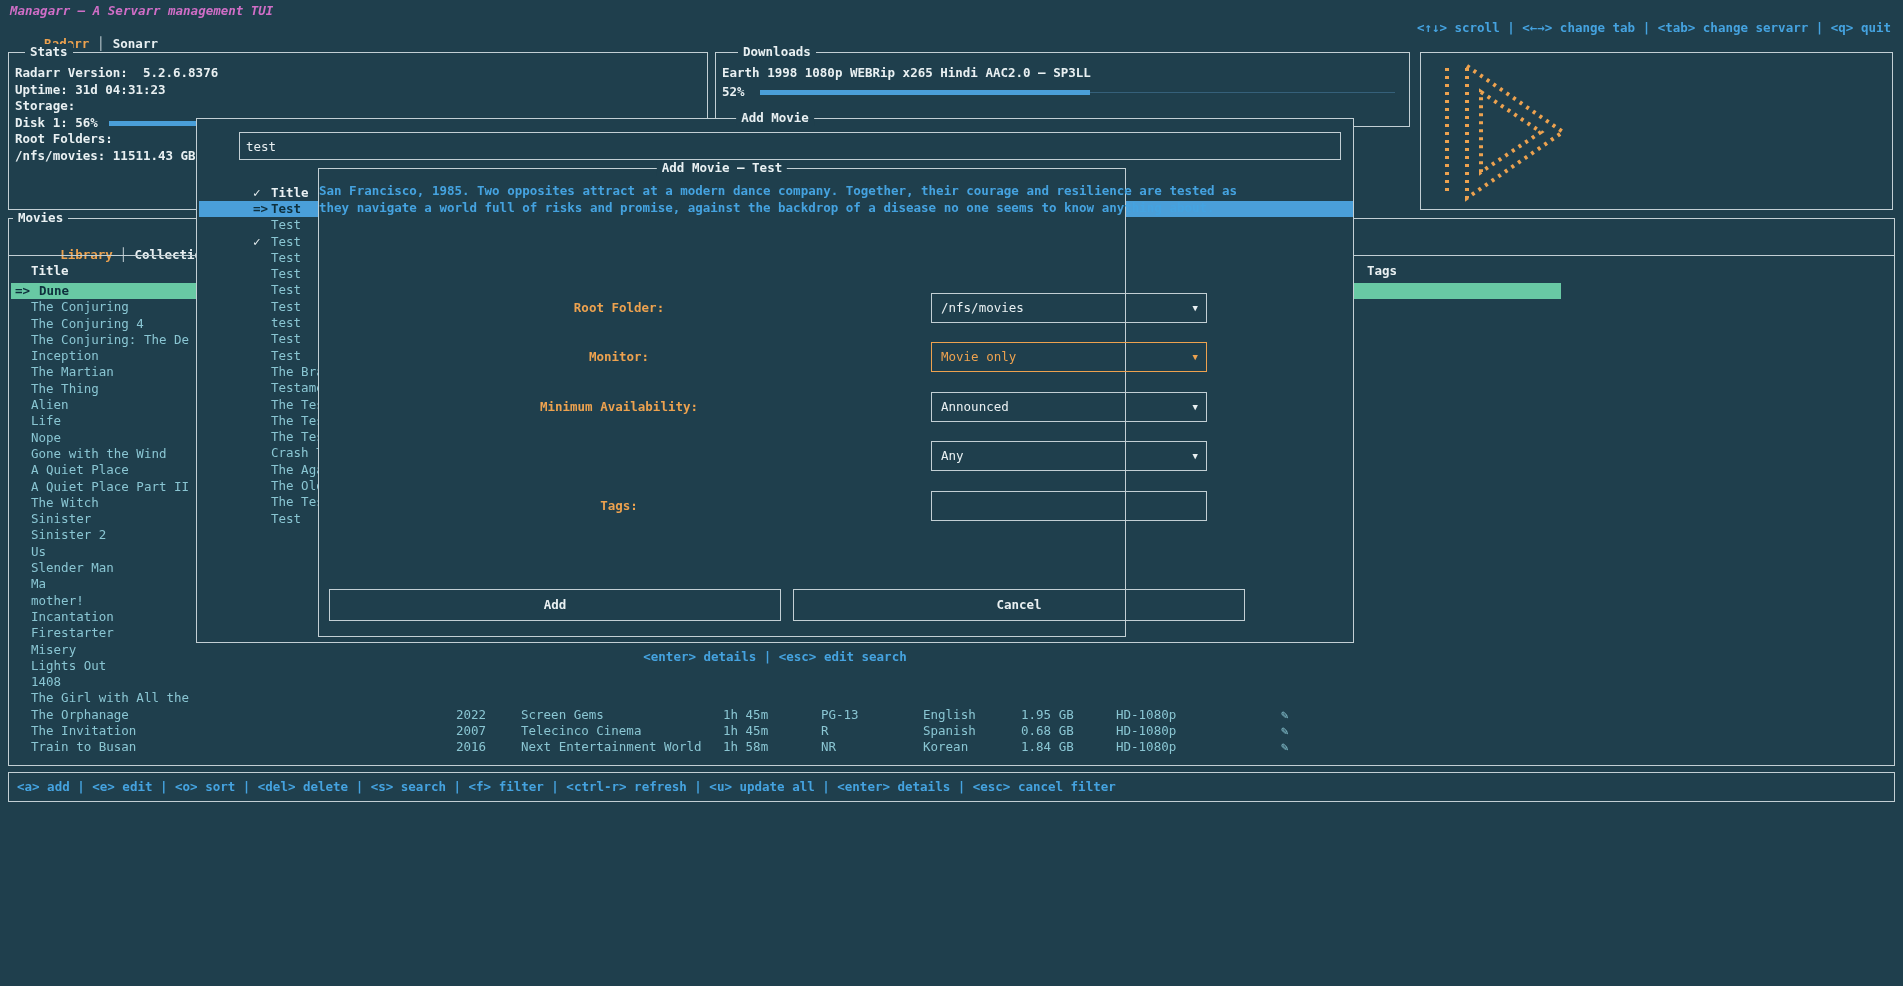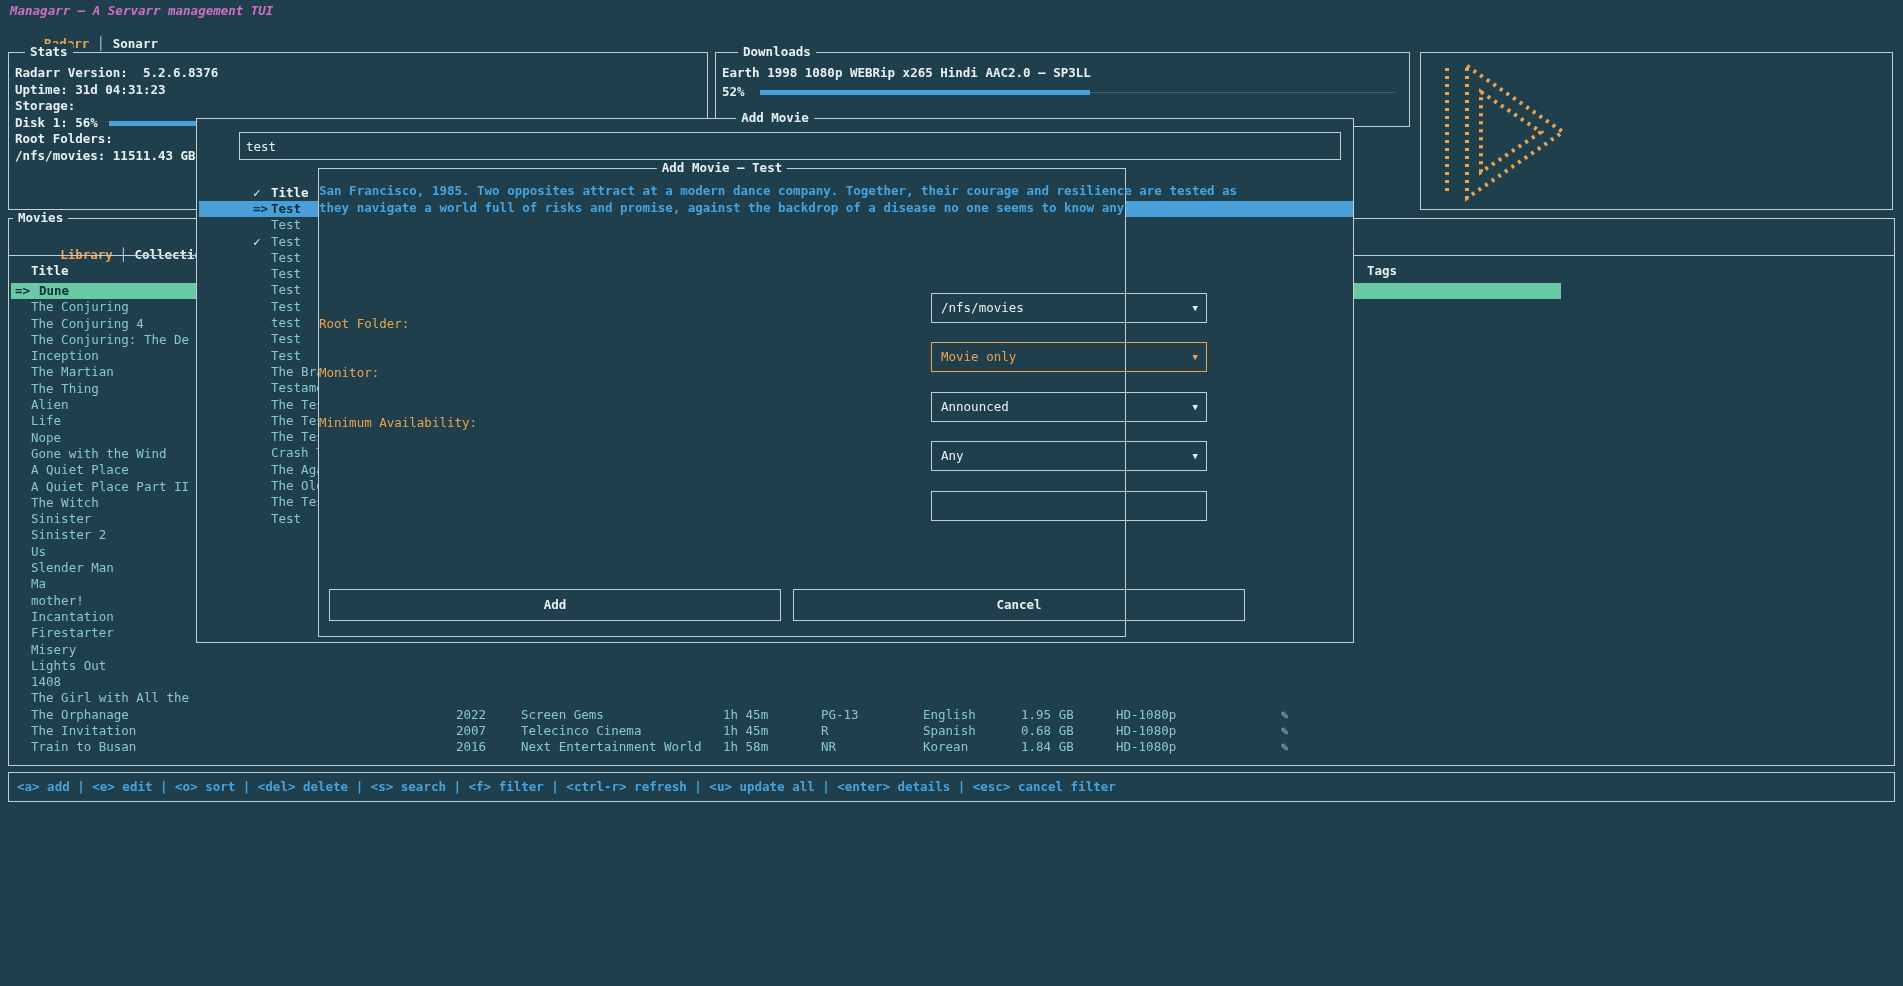--- a/index.html
+++ b/index.html
@@ -71,41 +71,42 @@
   .rrow{height:16.3px;line-height:16.3px;color:var(--cyan);white-space:pre;padding-left:72px;cursor:pointer}
   .rrow .pfx{display:none;color:var(--white);font-weight:bold}
   .rrow.has-pfx{padding-left:54px}
   .rrow.has-pfx .pfx{display:inline-block;width:18px}
   .rrow.sel-blue{background:var(--selblue);color:var(--dark);font-weight:bold}
   .rrow.sel-blue .pfx{color:var(--dark)}
 
   .modal{left:122px;top:50px;width:808px;height:469px;background:var(--bg)}
   .ovline{position:absolute;left:0;width:100%;text-align:center;color:var(--blue);font-weight:bold;white-space:pre}
   .field{position:absolute;left:0;width:100%;height:30px}
-  .flabel{position:absolute;left:0;top:16px;width:600px;text-align:left;line-height:30px;color:var(--orange);font-weight:normal;white-space:pre}
+  .flabel{position:absolute;left:0;top:0;width:600px;text-align:center;line-height:30px;color:var(--orange);font-weight:bold;white-space:pre}
   .fbox{position:absolute;left:612px;top:0;width:276px;height:30px;border:1px solid var(--border);cursor:pointer}
   .fvalue{position:absolute;left:9px;top:0;line-height:28px;font-weight:normal;color:var(--white);white-space:pre}
   .farrow{position:absolute;right:8px;top:0;line-height:28px;font-size:9px;color:var(--white)}
   .field.focused .fbox{border-color:var(--orange)}
   .field.focused .fvalue,.field.focused .farrow{color:var(--orange)}
   .btn{position:absolute;top:420px;height:32px;line-height:30px;border:1px solid var(--border);text-align:center;font-weight:bold;color:var(--white);cursor:pointer}
   .popup-help{position:absolute;left:0;top:531px;width:100%;text-align:center;color:var(--blue);font-weight:bold;white-space:pre}
 
   .bottombar{left:8px;top:772px;width:1887px;height:30px}
   .bb-text{position:absolute;left:8px;top:0;line-height:28px;color:var(--blue);font-weight:bold;white-space:pre}
 </style>
 </head>
 <body>
 
 <div class="app">
 
   <div class="app-title">Managarr – A Servarr management TUI</div>
   <div class="servarr-tabs">
     <span class="stab active">Radarr</span><span class="vsep">│</span><span class="stab">Sonarr</span>
   </div>
+  <div class="top-help">&lt;↑↓&gt; scroll | &lt;←→&gt; change tab | &lt;tab&gt; change servarr | &lt;q&gt; quit</div>
 
   <div class="panel stats-panel">
     <span class="ptitle" style="left:16px">Stats</span>
     <div class="sline wb" style="top:12px">Radarr Version:  5.2.6.8376</div>
     <div class="sline wb" style="top:29px">Uptime: 31d 04:31:23</div>
     <div class="sline wb" style="top:45px">Storage:</div>
     <div class="sline wb" style="top:62px">Disk 1: 56%</div>
     <div class="pbar" style="left:100px;right:18px;top:68px">
       <div class="track"></div>
       <div class="fill" style="width: 56%;"></div>
@@ -324,28 +325,30 @@
       </div>
 
       <div class="field" style="top:272px">
         <div class="fbox">
           <span class="fvalue">Any</span>
           <span class="farrow">▼</span>
         </div>
       </div>
 
       <div class="field" style="top:322px">
+        <span class="flabel">Tags:</span>
         <div class="fbox">
           <span class="fvalue"></span>
         </div>
       </div>
 
       <div class="btn" style="left:10px;width:452px">Add</div>
       <div class="btn" style="left:474px;width:452px">Cancel</div>
     </div>
 
+    <div class="popup-help">&lt;enter&gt; details | &lt;esc&gt; edit search</div>
   </div>
 
   <div class="panel bottombar">
     <div class="bb-text">&lt;a&gt; add | &lt;e&gt; edit | &lt;o&gt; sort | &lt;del&gt; delete | &lt;s&gt; search | &lt;f&gt; filter | &lt;ctrl-r&gt; refresh | &lt;u&gt; update all | &lt;enter&gt; details | &lt;esc&gt; cancel filter</div>
   </div>
 
 </div>
 
 </body></html>

